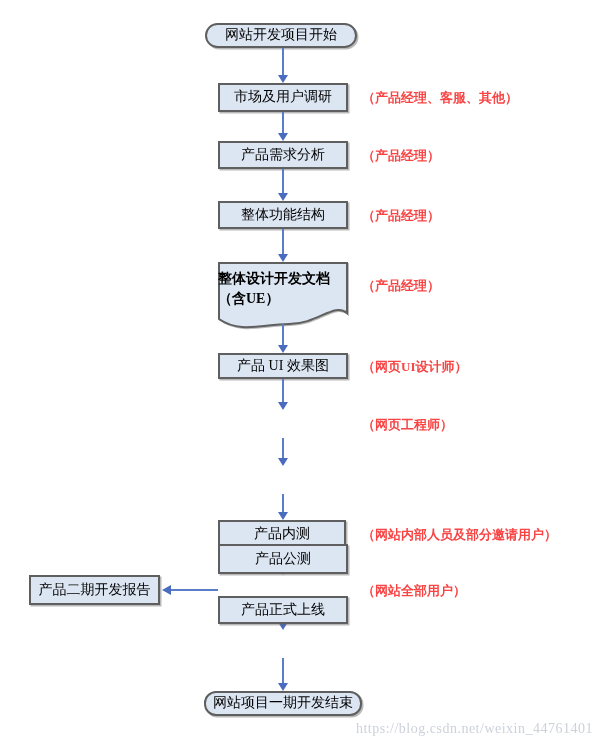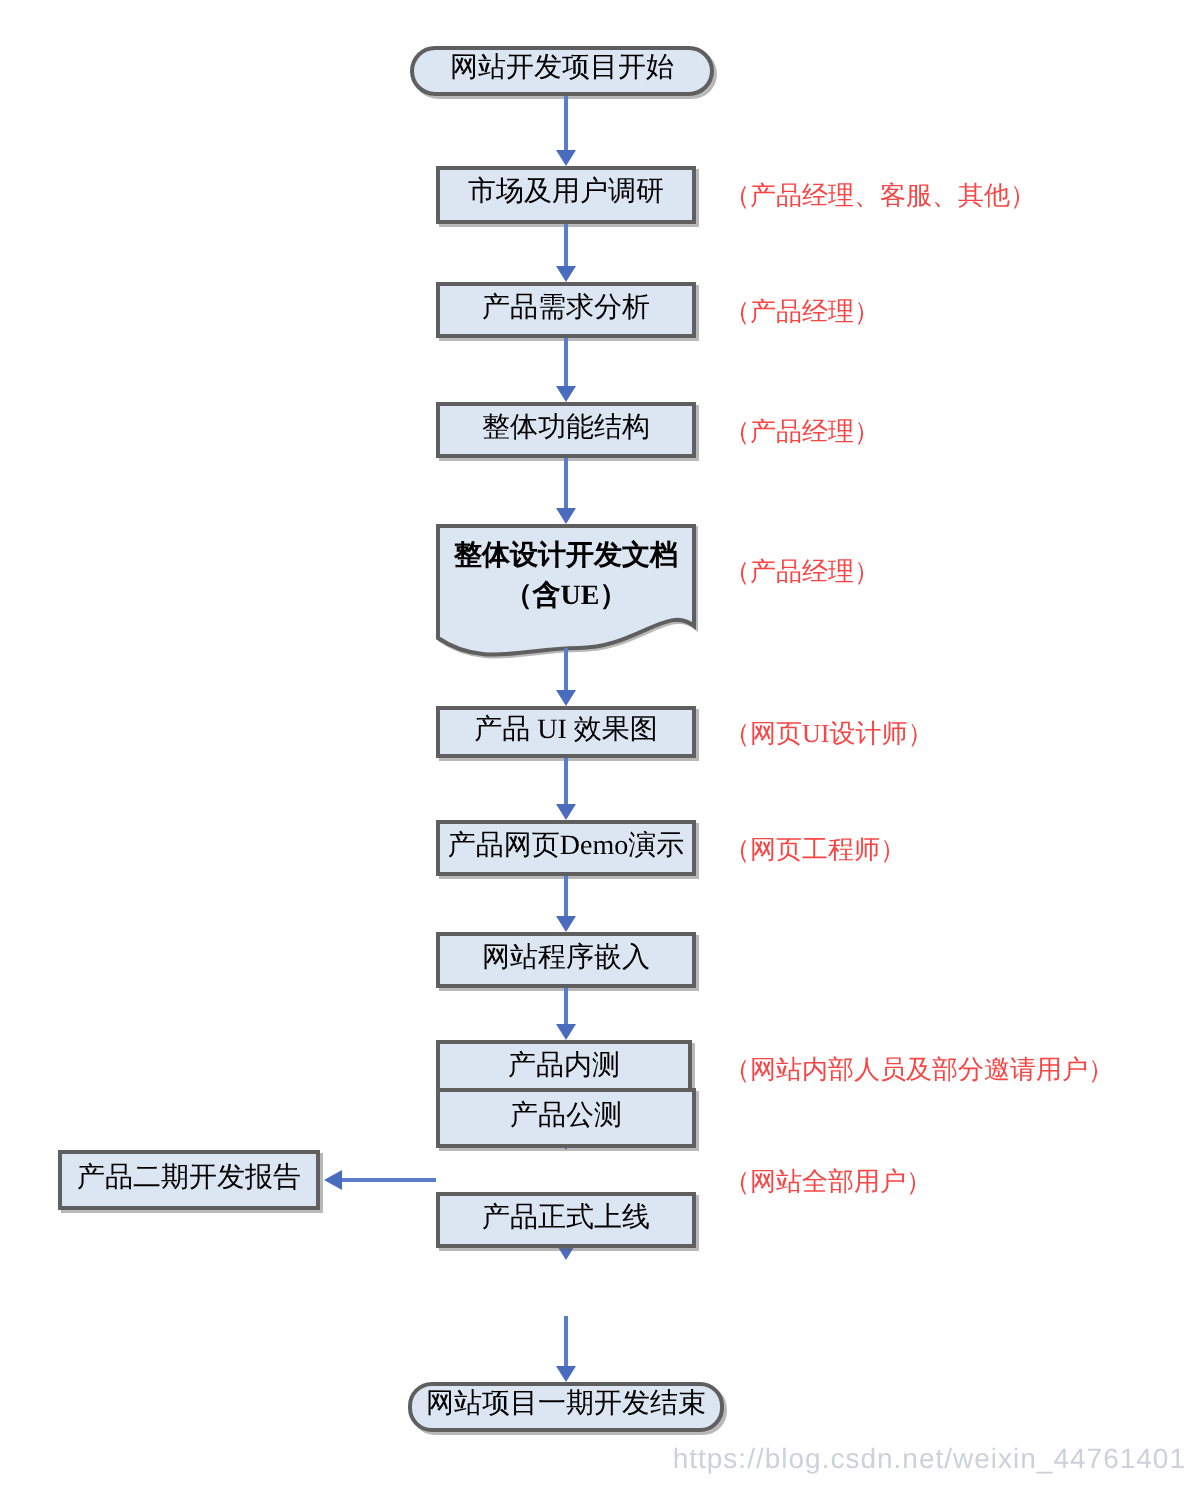--- a/index.html
+++ b/index.html
@@ -19,42 +19,42 @@
     position:absolute;display:flex;align-items:center;justify-content:center;
     background:var(--box-fill);border:2px solid var(--box-border);
     box-shadow:1.5px 1.5px 0 rgba(100,100,100,.45);
     box-sizing:border-box;color:#000;font-weight:normal;font-size:14px;
     text-align:center;line-height:1.15;white-space:nowrap;
   }
   .terminator{border-radius:13px;}
   .doc{position:absolute;}
   .doc svg{display:block;filter:drop-shadow(1.5px 1.5px 0 rgba(100,100,100,.45));}
   .doc-label{
-    position:absolute;left:0;top:7px;width:100%;text-align:center;
+    position:absolute;left:0;top:7px;width:100%;
     font-weight:bold;font-size:14px;color:#000;line-height:1.45;
   }
   .annotation{
     position:absolute;left:362px;color:var(--red);
-    font-size:13px;font-weight:normal;white-space:nowrap;
+    font-size:13px;font-weight:bold;white-space:nowrap;
   }
   .vline{position:absolute;left:282px;width:2px;background:var(--arrow);}
   .hline{position:absolute;height:2px;background:var(--arrow);}
   .head-down{
     position:absolute;left:278px;width:0;height:0;
     border-left:5px solid transparent;border-right:5px solid transparent;
     border-top:8px solid var(--arrow-head);
   }
   .head-left{
     position:absolute;width:0;height:0;
     border-top:5px solid transparent;border-bottom:5px solid transparent;
     border-right:9px solid var(--arrow-head);
   }
   .watermark{
     position:absolute;right:7px;top:721px;color:var(--wm);
-    font-family:Liberation Sans, sans-serif;
+    font-family:Liberation Serif, serif;
     font-size:14px;letter-spacing:.5px;white-space:nowrap;
   }
 </style>
 </head>
 <body>
 
 <div class="canvas">
 
   <div class="node terminator" style="left:205px;top:23px;width:152px;height:25px">
     <span>网站开发项目开始</span>
@@ -102,31 +102,25 @@
   <div class="head-down" style="top:345px"></div>
 
   <div class="node" style="left:218px;top:353px;width:130px;height:26px">
     <span>产品 UI 效果图</span>
   </div>
   <div class="annotation" style="top:358px">（网页UI设计师）</div>
 
   <div class="vline" style="top:379px;height:23px"></div>
   <div class="head-down" style="top:402px"></div>
 
-  <div class="node" style="left:218px;top:410px;width:130px;height:28px">
-    <span>产品网页Demo演示</span>
-  </div>
   <div class="annotation" style="top:416px">（网页工程师）</div>
 
   <div class="vline" style="top:438px;height:20px"></div>
   <div class="head-down" style="top:458px"></div>
 
-  <div class="node" style="left:218px;top:466px;width:130px;height:28px">
-    <span>网站程序嵌入</span>
-  </div>
 
   <div class="vline" style="top:494px;height:18px"></div>
   <div class="head-down" style="top:512px"></div>
 
   <div class="node" style="left:218px;top:520px;width:128px;height:28px">
     <span>产品内测</span>
   </div>
   <div class="annotation" style="top:526px">（网站内部人员及部分邀请用户）</div>
 
   <div class="vline" style="top:548px;height:19px"></div>

